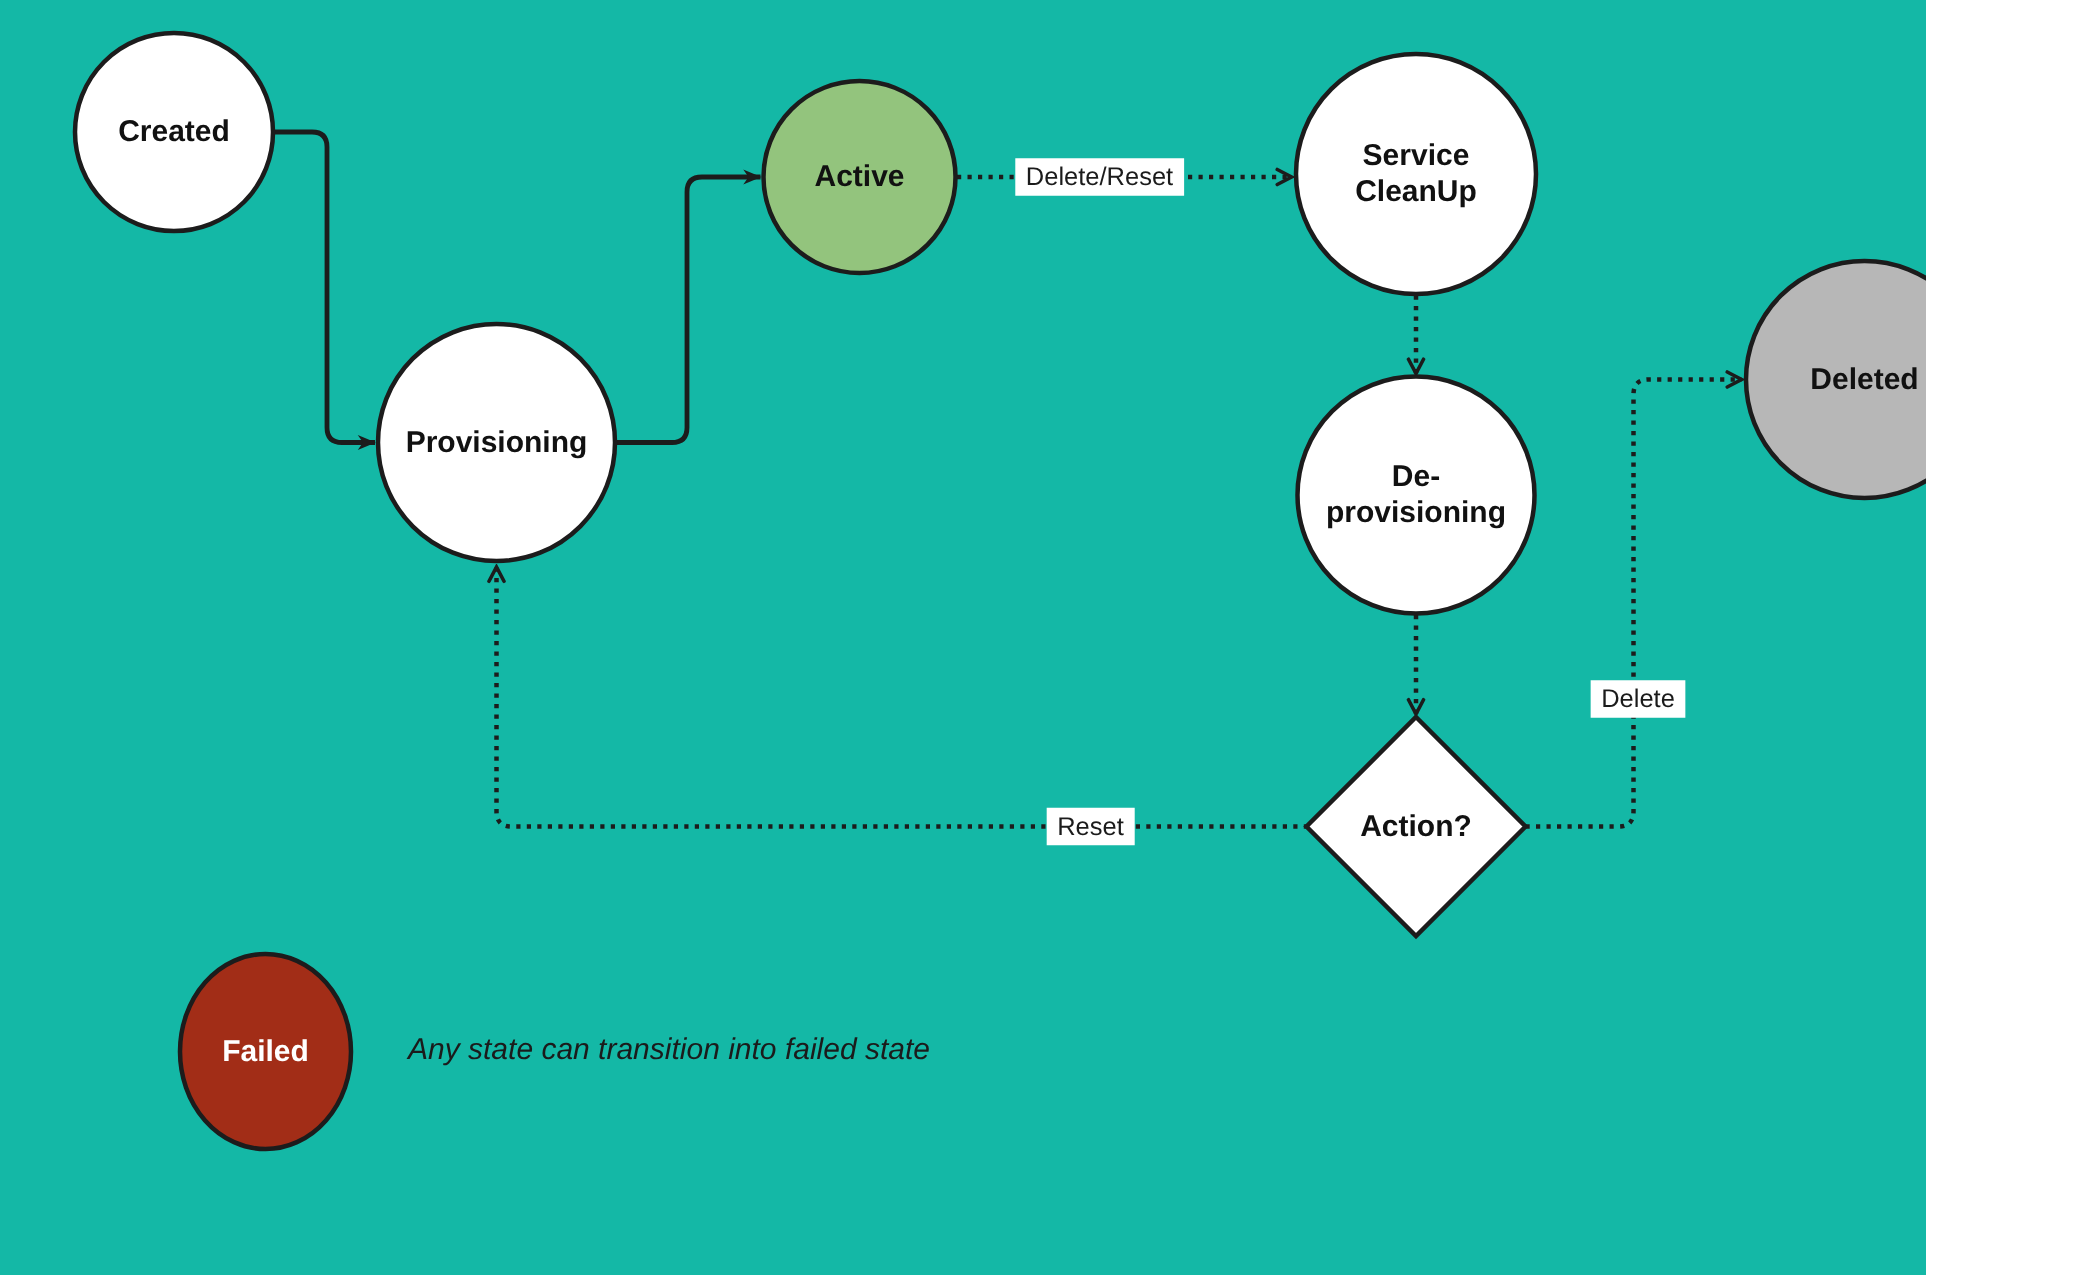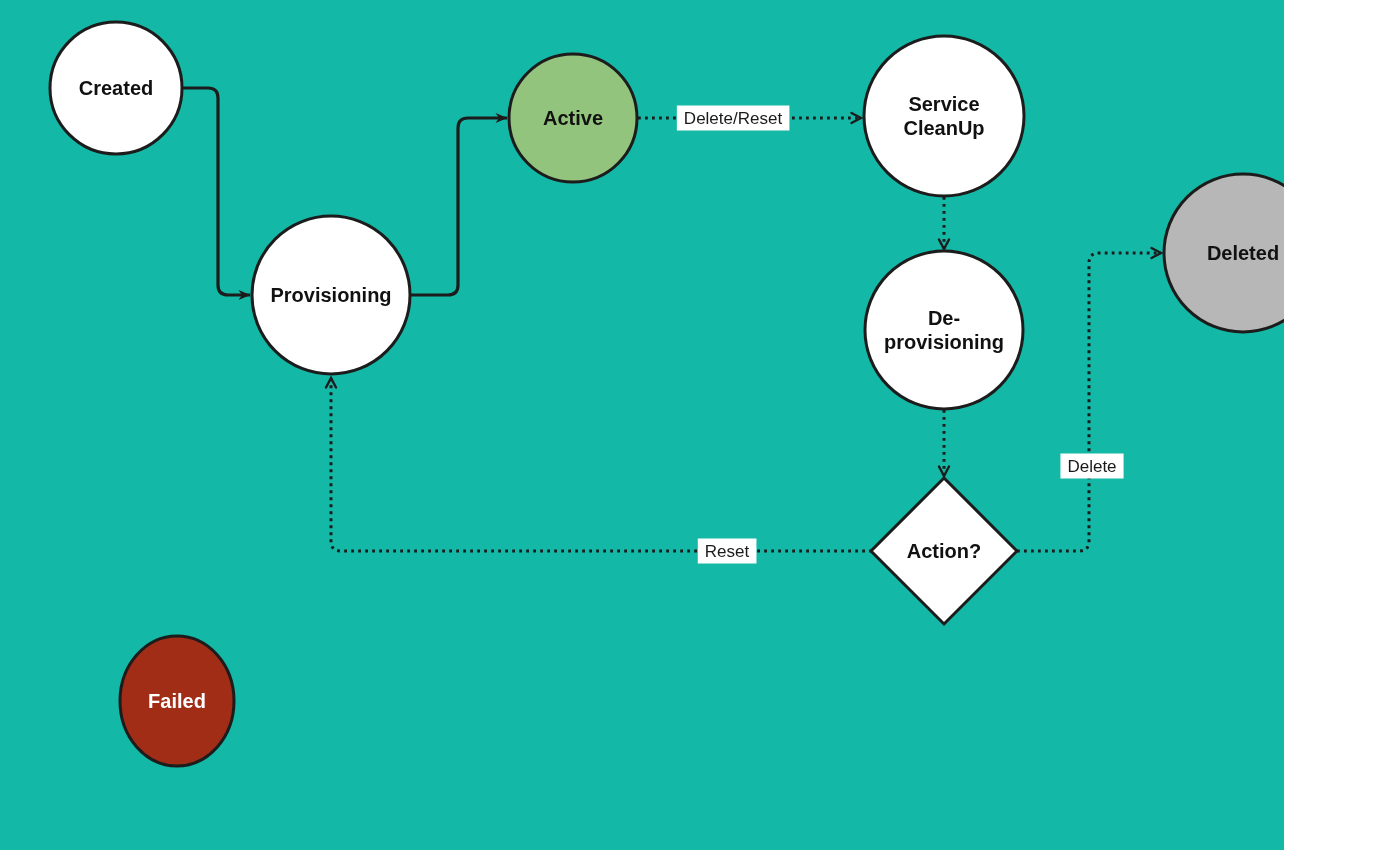--- a/index.html
+++ b/index.html
@@ -119,13 +119,14 @@
     <g id="edge-labels-layer">
         <rect x="676.859375" y="105.5" width="112.5498046875" height="25" class="edge-label-bg"></rect>
         <text x="733" y="118" class="edge-label" dominant-baseline="central">Delete/Reset</text>
         <rect x="1060.4296875" y="453.5" width="63.140625" height="25" class="edge-label-bg"></rect>
         <text x="1092" y="466" class="edge-label" dominant-baseline="central">Delete</text>
         <rect x="697.7890625" y="538.5" width="58.68603515625" height="25" class="edge-label-bg"></rect>
         <text x="727" y="551" class="edge-label" dominant-baseline="central">Reset</text>
       </g>
   </svg>
 
+  <div class="note-text">Any state can transition into failed state</div>
 </div>
 
 </body></html>

